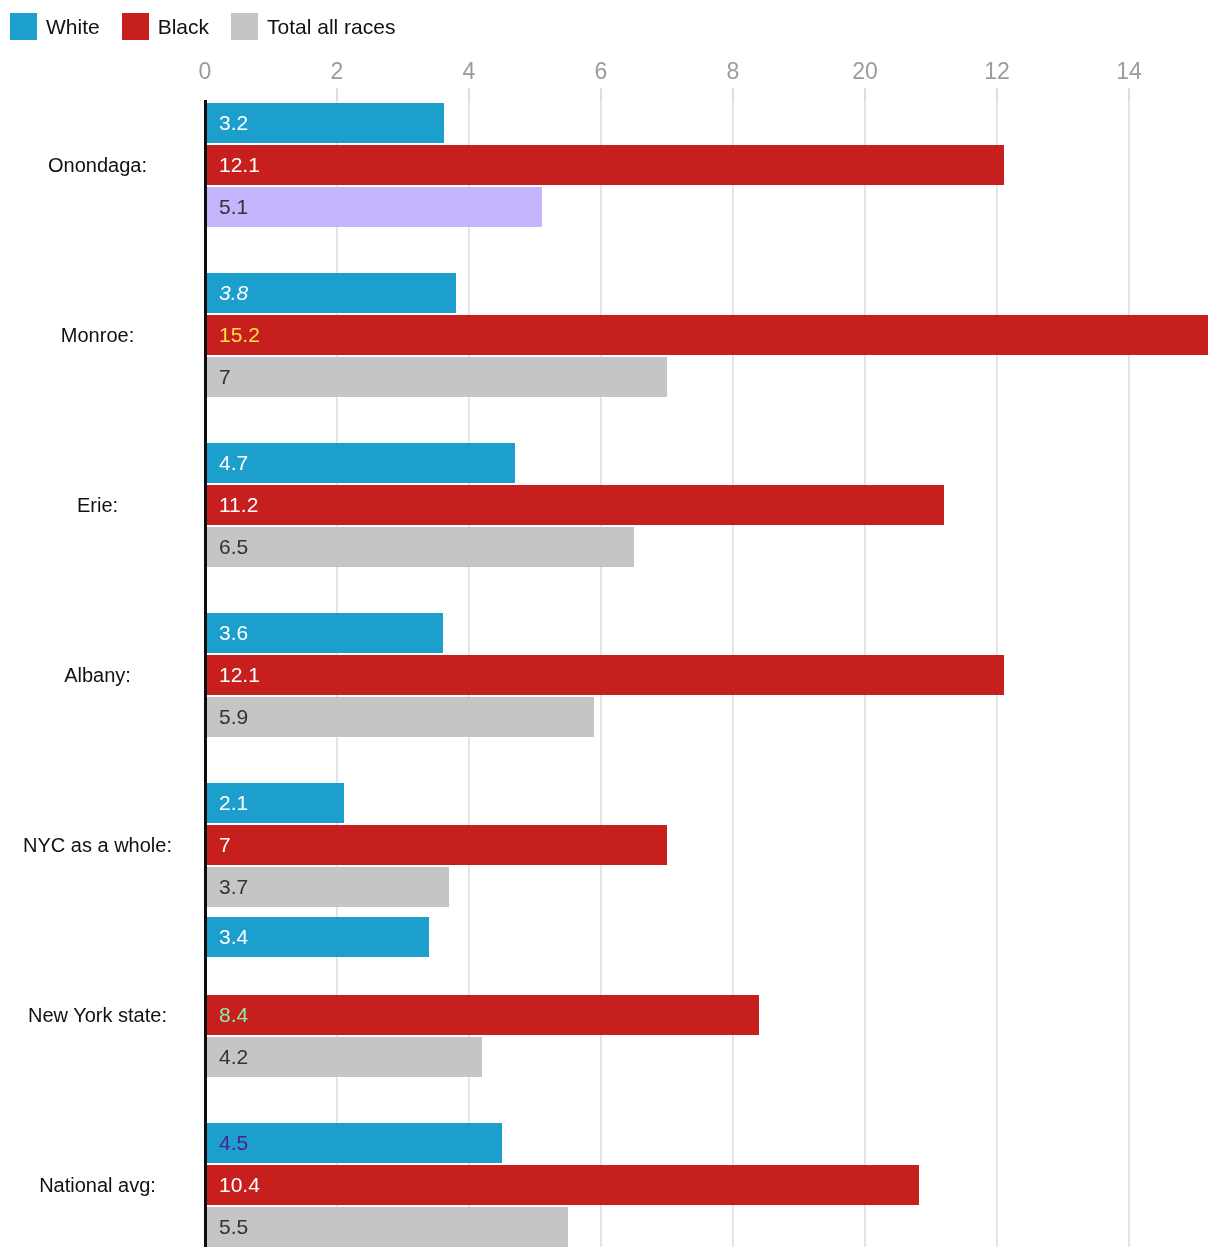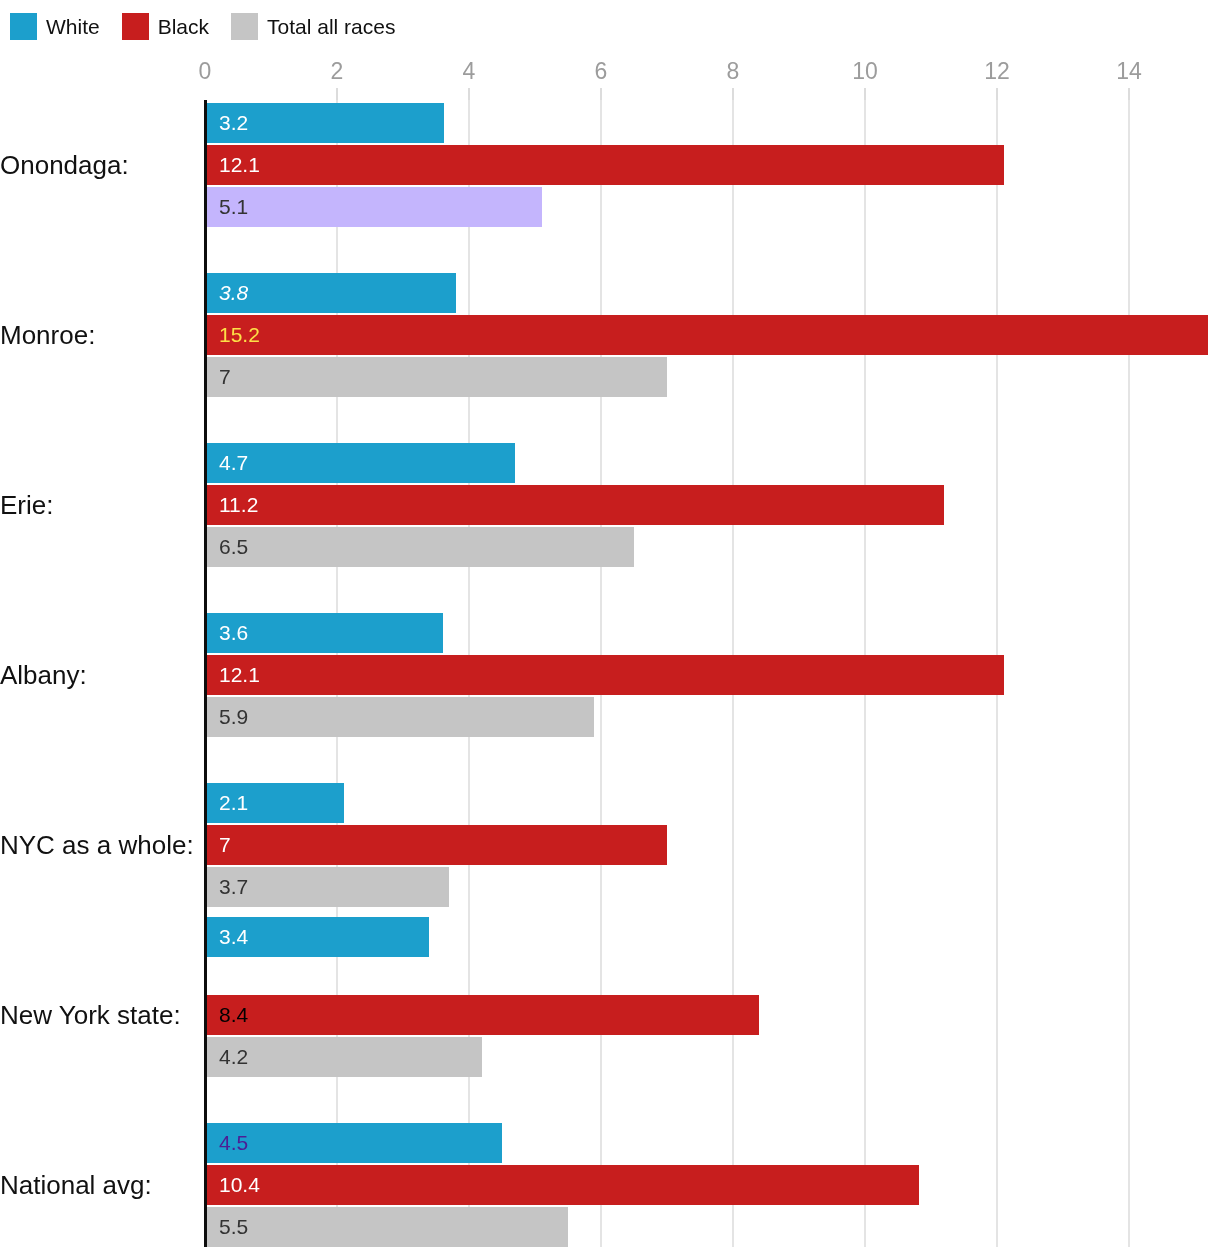--- a/index.html
+++ b/index.html
@@ -84,22 +84,22 @@
     left: 14px;
     top: 0;
     line-height: 40px;
     font-size: 21px;
     white-space: nowrap;
   }
   .cat-label {
     position: absolute;
     left: 0;
     width: 195px;
-    text-align: left;
-    font-size: 26px;
+    text-align: center;
+    font-size: 20px;
     color: #111111;
     line-height: 26px;
     white-space: nowrap;
   }
 </style>
 </head>
 <body>
 
 <div id="stage">
   <div class="legend">
@@ -120,21 +120,21 @@
   <div id="axis-layer">
       <div class="tick-label" style="left: 205px;">0</div>
       <div class="tick-label" style="left: 337px;">2</div>
       <div class="tick-mark" style="left: 336px;"></div>
       <div class="tick-label" style="left: 469px;">4</div>
       <div class="tick-mark" style="left: 468px;"></div>
       <div class="tick-label" style="left: 601px;">6</div>
       <div class="tick-mark" style="left: 600px;"></div>
       <div class="tick-label" style="left: 733px;">8</div>
       <div class="tick-mark" style="left: 732px;"></div>
-      <div class="tick-label" style="left: 865px;">10</div>
+      <div class="tick-label" style="left: 865px;">20</div>
       <div class="tick-mark" style="left: 864px;"></div>
       <div class="tick-label" style="left: 997px;">12</div>
       <div class="tick-mark" style="left: 996px;"></div>
       <div class="tick-label" style="left: 1129px;">14</div>
       <div class="tick-mark" style="left: 1128px;"></div>
     </div>
   <div id="plot-layer">
       <div class="gridline" style="left: 336px; background: rgb(228, 228, 228);"></div>
       <div class="gridline" style="left: 468px; background: rgb(228, 228, 228);"></div>
       <div class="gridline" style="left: 600px; background: rgb(228, 228, 228);"></div>
@@ -190,21 +190,21 @@
         <span class="bar-value" style="color: rgb(255, 255, 255);">7</span>
       </div>
       <div class="bar" style="left: 205px; top: 867px; width: 244.2px; background: rgb(197, 197, 197);">
         <span class="bar-value" style="color: rgb(51, 51, 51);">3.7</span>
       </div>
       <div class="cat-label" style="top: 1002px; color: rgb(17, 17, 17);">New York state:</div>
       <div class="bar" style="left: 205px; top: 917px; width: 224.4px; background: rgb(28, 159, 204);">
         <span class="bar-value" style="color: rgb(255, 255, 255);">3.4</span>
       </div>
       <div class="bar" style="left: 205px; top: 995px; width: 554.4px; background: rgb(199, 30, 30);">
-        <span class="bar-value" style="color: #000000; text-align: right;">8.4</span>
+        <span class="bar-value" style="color: #86efac; text-align: right;">8.4</span>
       </div>
       <div class="bar" style="left: 205px; top: 1037px; width: 277.2px; background: rgb(197, 197, 197);">
         <span class="bar-value" style="color: rgb(51, 51, 51);">4.2</span>
       </div>
       <div class="cat-label" style="top: 1172px; color: rgb(17, 17, 17);">National avg:</div>
       <div class="bar" style="left: 205px; top: 1123px; width: 297px; background: rgb(28, 159, 204);">
         <span class="bar-value" style="color: #4c1d95;">4.5</span>
       </div>
       <div class="bar" style="left: 205px; top: 1165px; width: 686.4px; background: rgb(199, 30, 30); padding-left: 28px;">
         <span class="bar-value" style="color: rgb(255, 255, 255);">10.4</span>

